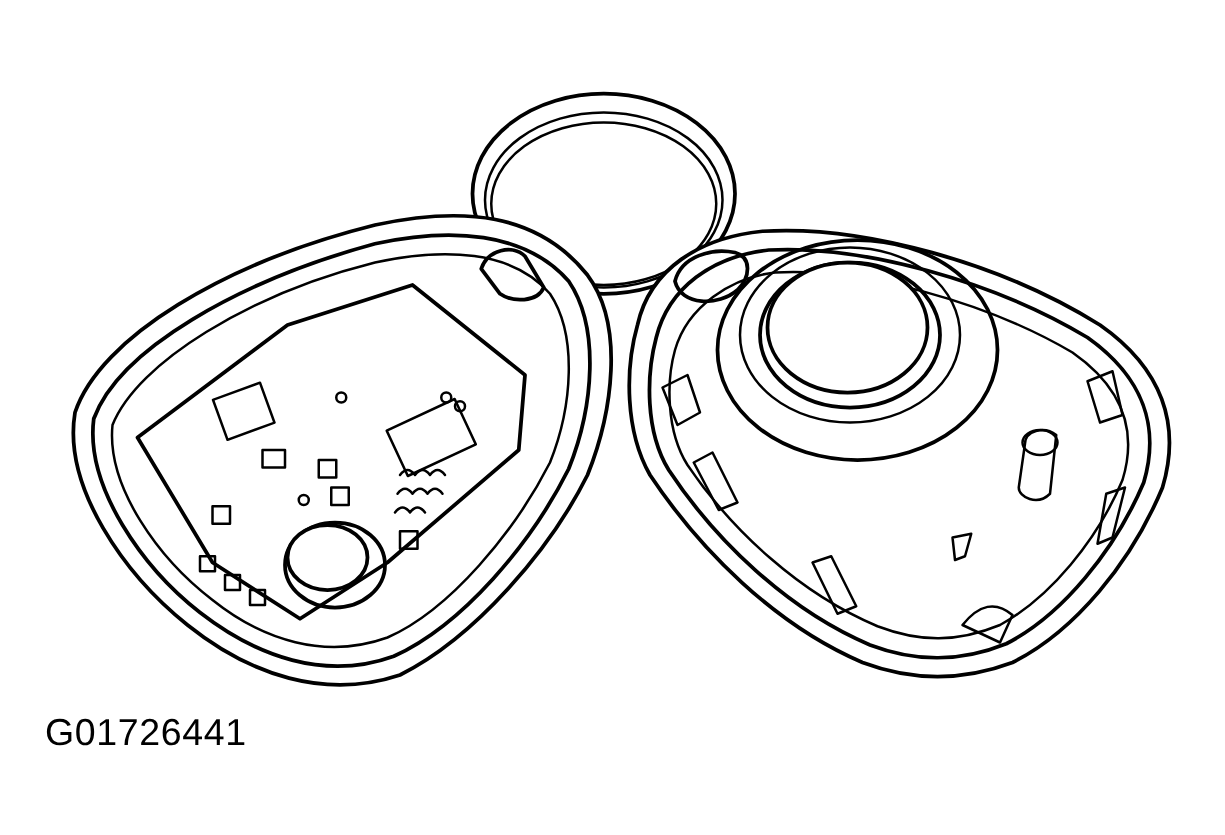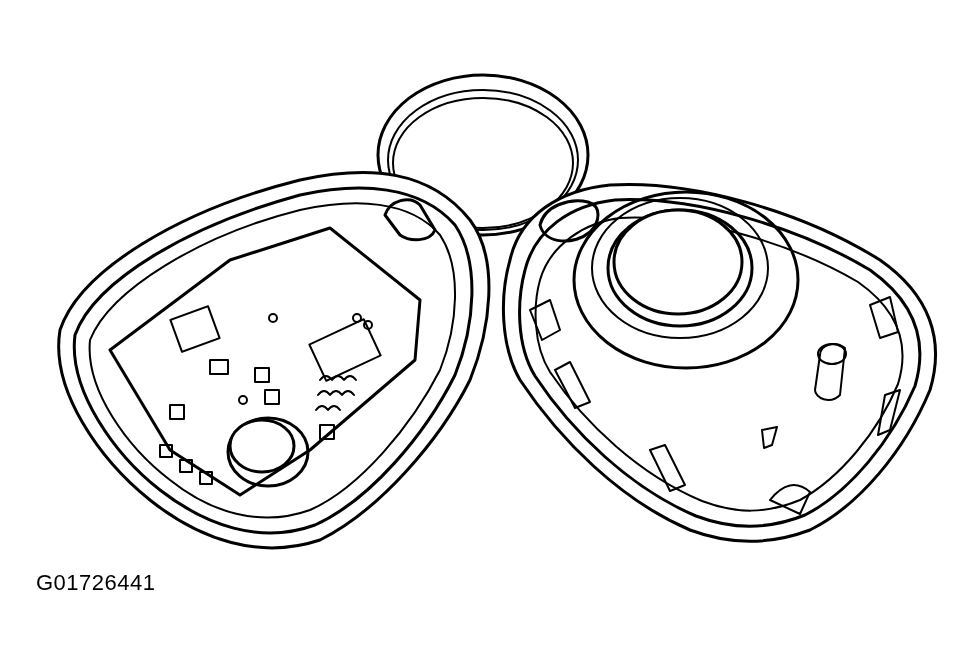--- a/index.html
+++ b/index.html
@@ -2,21 +2,21 @@
 <html><head>
 <meta charset="utf-8">
 <style>
   html, body { margin:0; padding:0; background:#ffffff; }
   body { width:980px; height:668px; position:relative; overflow:hidden; font-family:"Liberation Sans", sans-serif; }
   #figure { position:absolute; left:0; top:0; width:980px; height:668px; }
   #figure svg { width:980px; height:668px; display:block; }
   .ln { fill:none; stroke:#000; stroke-width:3; stroke-linejoin:round; stroke-linecap:round; }
   .lt { fill:none; stroke:#000; stroke-width:2; stroke-linejoin:round; stroke-linecap:round; }
   .fw { fill:#fff; stroke:#000; stroke-width:3; }
-  #caption { position:absolute; left:36px; top:570px; font-size:22px; color:#000; letter-spacing:0.5px; }
+  #caption { position:absolute; left:36px; top:570px; font-size:30px; color:#000; letter-spacing:0.5px; }
 </style>
 </head>
 <body>
 
 <div id="figure">
 <svg viewBox="0 0 980 668" xmlns="http://www.w3.org/2000/svg">
 
   <g>
     <ellipse class="ln" cx="483" cy="155" rx="105" ry="80"></ellipse>
     <ellipse class="lt" cx="483" cy="160" rx="95" ry="70"></ellipse>

